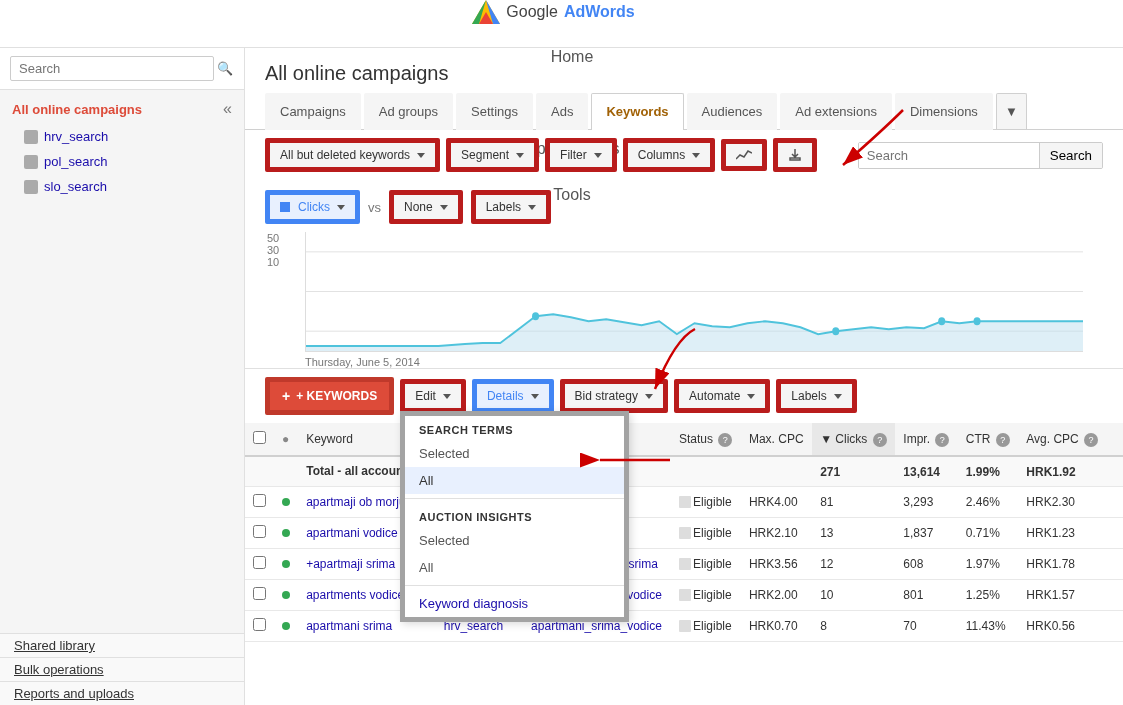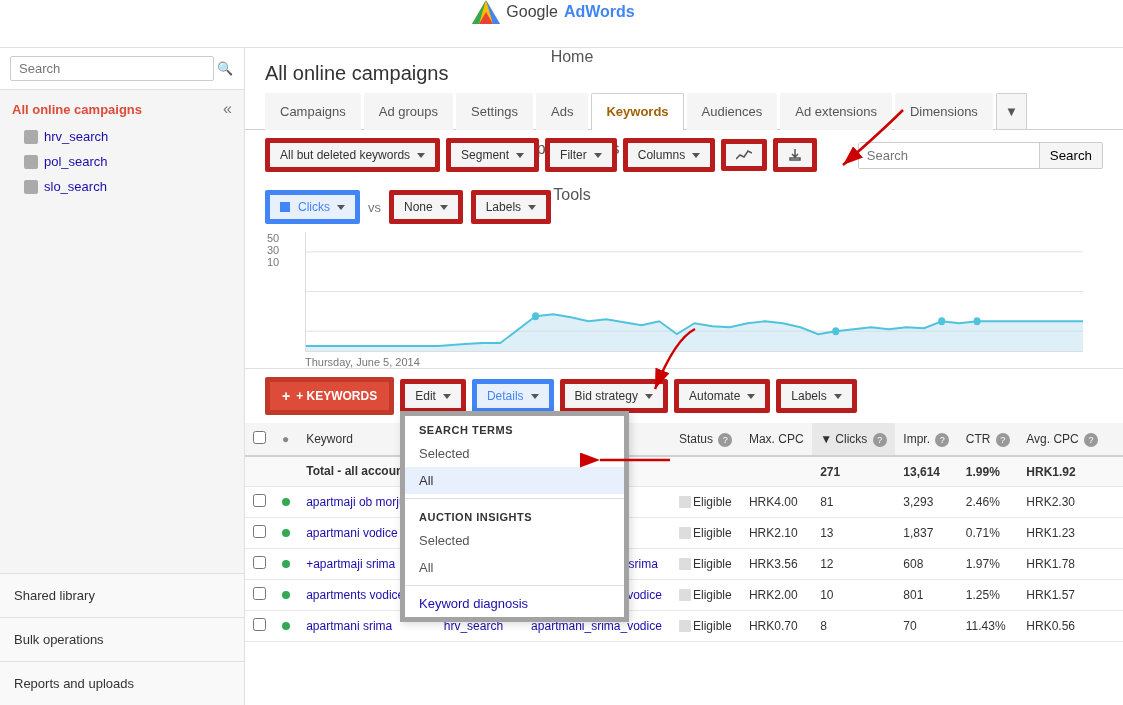--- a/index.html
+++ b/index.html
@@ -41,22 +41,22 @@
     .sidebar-title { font-size: 13px; font-weight: bold; color: #dd4b39; cursor: pointer; }
     .sidebar-collapse { color: #777; cursor: pointer; font-size: 16px; }
 
     .sidebar-item {
       display: flex; align-items: center; padding: 5px 12px 5px 24px;
       cursor: pointer; font-size: 13px; color: #1a0dab;
     }
     .sidebar-item-icon { width: 14px; height: 14px; margin-right: 6px; background: #aaa; border-radius: 2px; flex-shrink: 0; display:flex;align-items:center;justify-content:center; }
 
     .sidebar-footer-item {
-      padding: 14px 14px; font-size: 13px; color: #333;
-      border-top: 1px solid #e0e0e0; cursor: pointer; background: #f9f9f9;
+      padding: 4px 14px; font-size: 13px; color: #333;
+      border-top: 1px solid #e0e0e0; cursor: pointer; background: #f9f9f9; text-decoration: underline;
     }
 
     
     .content { flex: 1; overflow: auto; display: flex; flex-direction: column; }
 
     .content-header { padding: 14px 20px 8px 20px; }
     .page-title { font-size: 20px; font-weight: normal; color: #333; }
 
     
     .tabs { display: flex; border-bottom: 1px solid #d0d0d0; padding: 0 20px; background: #fff; }

